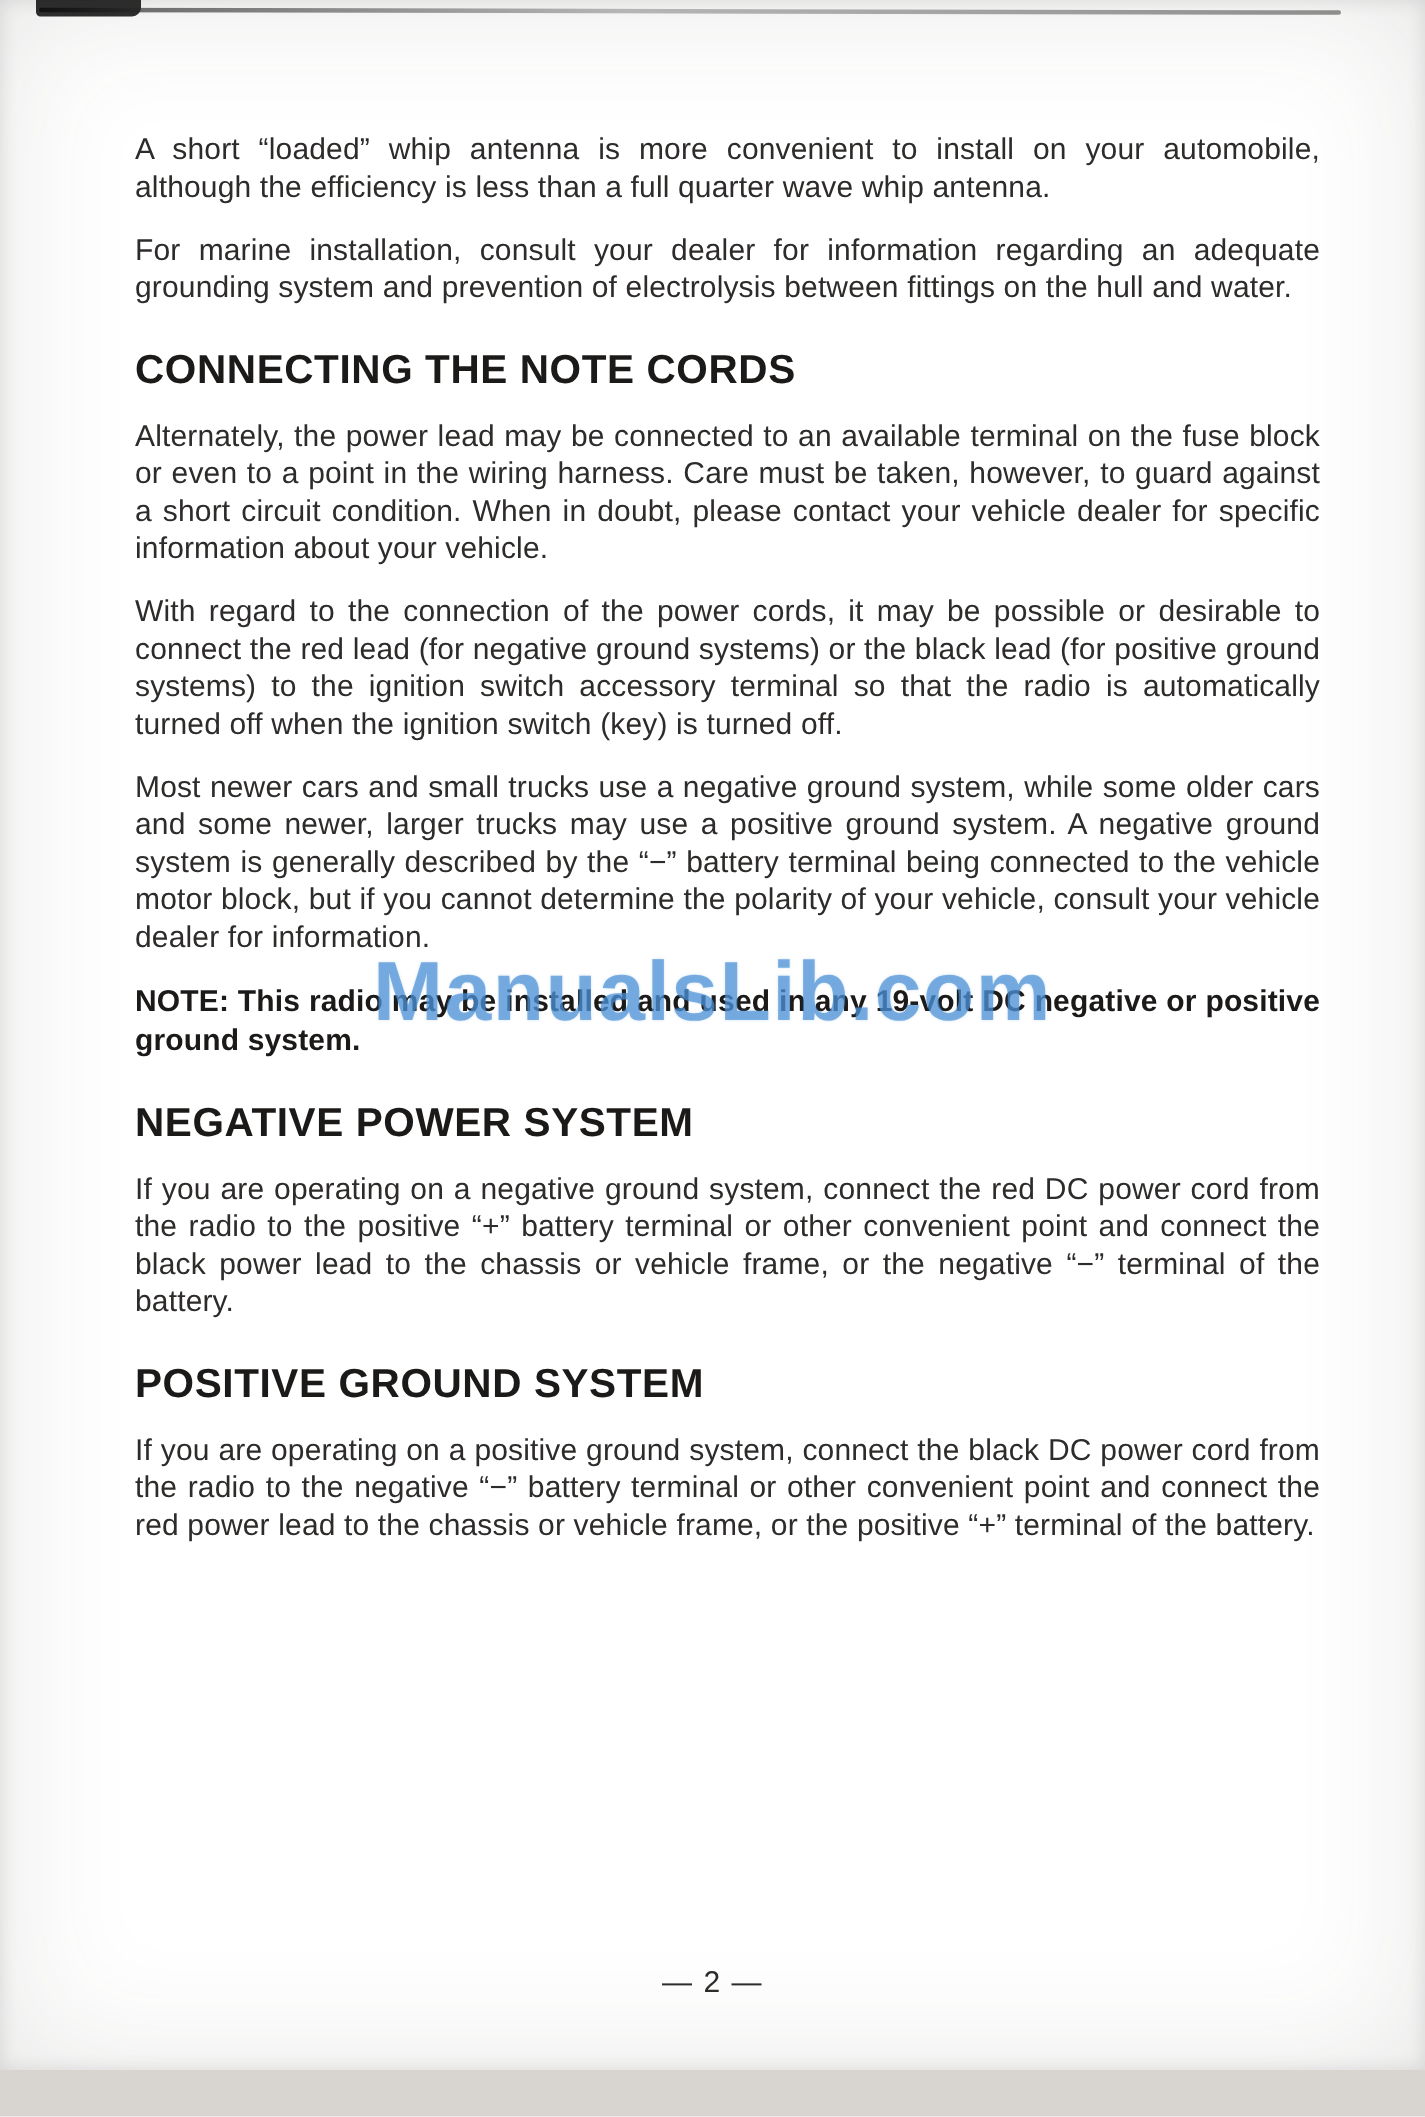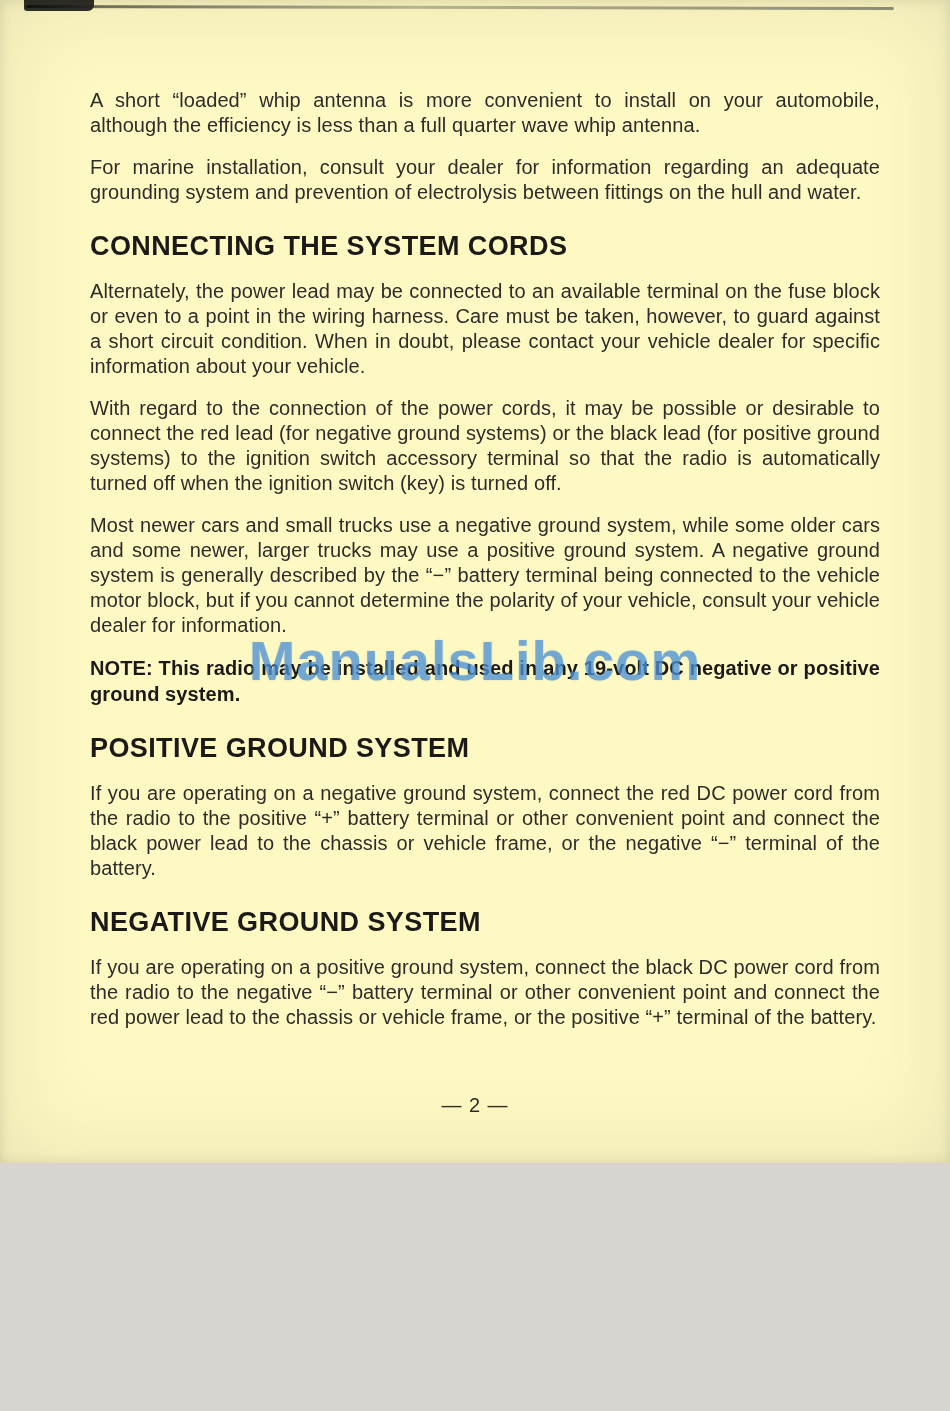--- a/index.html
+++ b/index.html
@@ -4,22 +4,22 @@
 <title>Manual Page Scan</title>
 <style>
   html, body {
     margin: 0;
     padding: 0;
     background: #d8d5d1;
   }
   .page {
     position: relative;
     width: 950px;
-    height: 1163px;
-    background: #fef9c3;
+    height: 1380px;
+    background: #ffffff;
     overflow: hidden;
     font-family: "Liberation Sans", sans-serif;
     box-shadow: inset 0 0 90px rgba(60,55,50,0.12), inset 0 0 12px rgba(60,55,50,0.14);
   }
   
   .scan-line-top {
     position: absolute;
     top: 6px;
     left: 26px;
     width: 868px;
@@ -100,36 +100,36 @@
 
   <div class="scan-blob-topleft"></div>
   <div class="scan-line-top"></div>
 
   <main class="content">
 
     <p>A short “loaded” whip antenna is more convenient to install on your automobile, although the efficiency is less than a full quarter wave whip antenna.</p>
 
     <p>For marine installation, consult your dealer for information regarding an adequate grounding system and prevention of electrolysis between fittings on the hull and water.</p>
 
-    <h2>CONNECTING THE SYSTEM CORDS</h2>
+    <h2>CONNECTING THE NOTE CORDS</h2>
 
     <p>Alternately, the power lead may be connected to an available terminal on the fuse block or even to a point in the wiring harness. Care must be taken, however, to guard against a short circuit condition. When in doubt, please contact your vehicle dealer for specific information about your vehicle.</p>
 
     <p>With regard to the connection of the power cords, it may be possible or desirable to connect the red lead (for negative ground systems) or the black lead (for positive ground systems) to the ignition switch accessory terminal so that the radio is automatically turned off when the ignition switch (key) is turned off.</p>
 
 
     <p>Most newer cars and small trucks use a negative ground system, while some older cars and some newer, larger trucks may use a positive ground system. A negative ground system is generally described by the “−” battery terminal being connected to the vehicle motor block, but if you cannot determine the polarity of your vehicle, consult your vehicle dealer for information.</p>
 
     <p class="note">NOTE: This radio may be installed and used in any 19-volt DC negative or positive ground system.</p>
 
-    <h2>POSITIVE GROUND SYSTEM</h2>
+    <h2>NEGATIVE POWER SYSTEM</h2>
 
     <p>If you are operating on a negative ground system, connect the red DC power cord from the radio to the positive “+” battery terminal or other convenient point and connect the black power lead to the chassis or vehicle frame, or the negative “−” terminal of the battery.</p>
 
-    <h2>NEGATIVE GROUND SYSTEM</h2>
+    <h2>POSITIVE GROUND SYSTEM</h2>
 
     <p>If you are operating on a positive ground system, connect the black DC power cord from the radio to the negative “−” battery terminal or other convenient point and connect the red power lead to the chassis or vehicle frame, or the positive “+” terminal of the battery.</p>
 
   </main>
 
   <div class="watermark">ManualsLib.com</div>
 
   <div class="page-number">— 2 —</div>
 
 </div>

